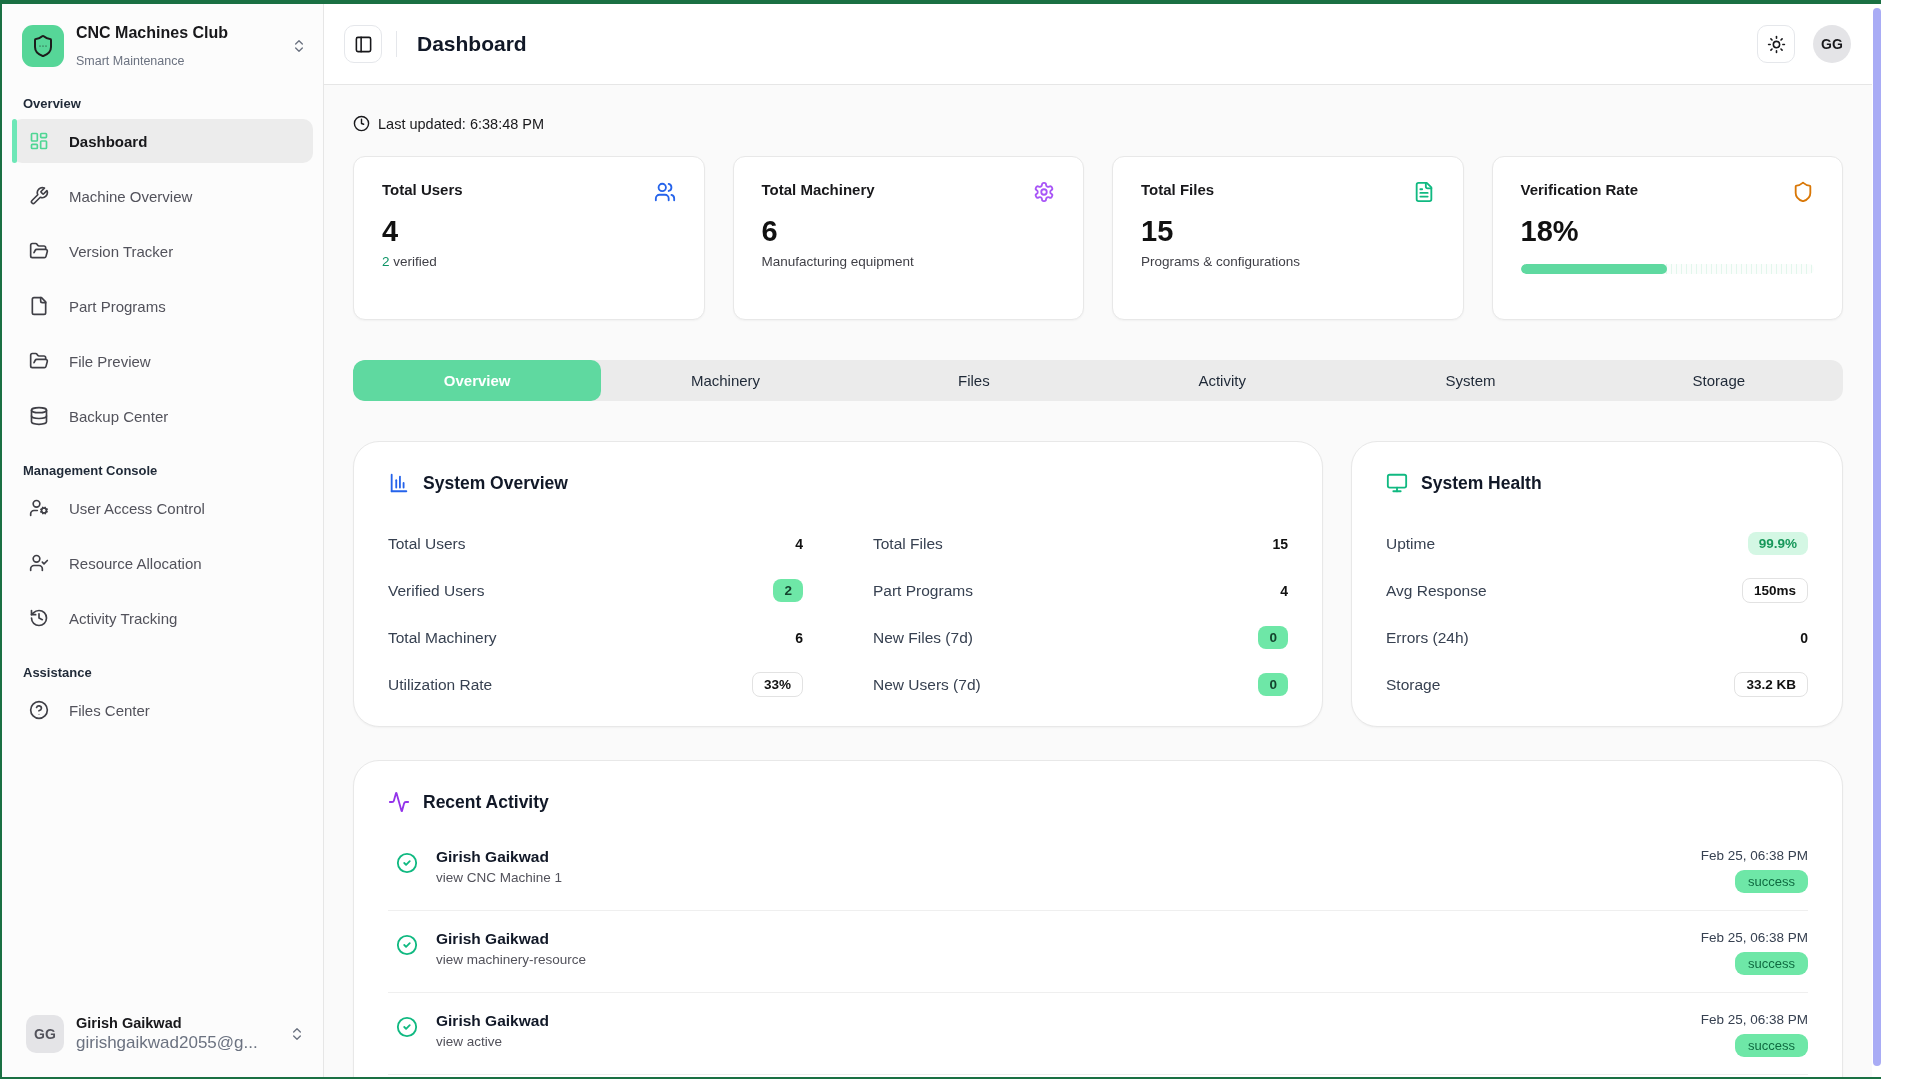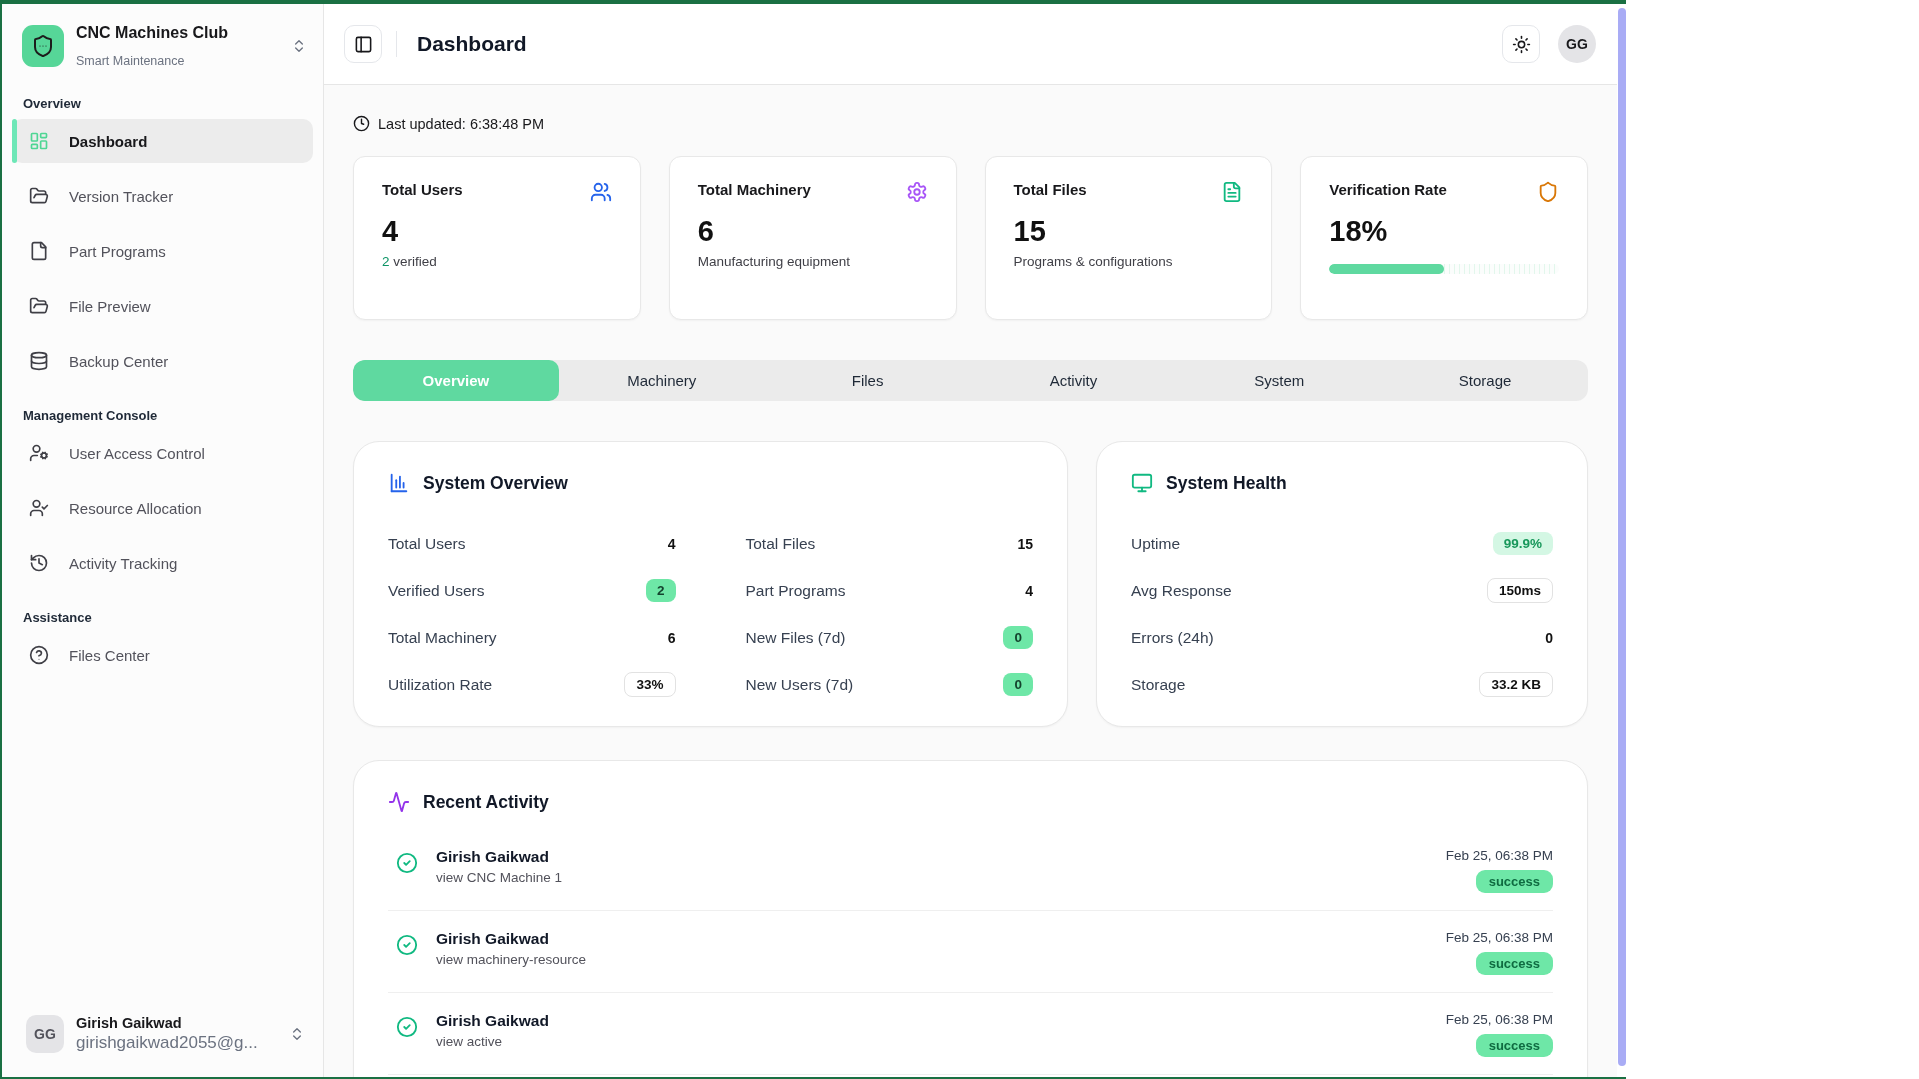--- a/index.html
+++ b/index.html
@@ -1,18 +1,18 @@
 <!DOCTYPE html>
 <html><head>
 <meta charset="utf-8">
 <style>
   * { margin:0; padding:0; box-sizing:border-box; }
   html,body { overflow:hidden; background:#fff; }
   body { font-family:"Liberation Sans", sans-serif; color:#111827; }
-  .frame { position:relative; width:1626px; height:1079px;
+  .frame { position:relative; width:1881px; height:1079px;
            border-top:4px solid #1a7043; border-left:2px solid #1a7043; border-bottom:2px solid #1a7043;
            display:flex; background:#fafafa; }
 
   
   .sidebar { width:322px; min-width:322px; background:#fcfcfc; border-right:1px solid #e6e6e6;
              display:flex; flex-direction:column; position:relative; }
   .brand { display:flex; align-items:center; gap:12px; padding:20px 16px 14px 20px; }
   .brand-logo { width:42px; height:42px; border-radius:11px; background:#56d698; display:flex;
                 align-items:center; justify-content:center; color:#1c1c1c; }
   .brand-text { flex:1; min-width:0; }
@@ -89,21 +89,21 @@
   .panel-ra { padding:30px 34px 0 34px; height:400px; overflow:hidden; }
   .ra-items { margin-top:16px; }
   .ra-item { display:flex; align-items:flex-start; padding:19px 0 17px 8px; border-bottom:1px solid #efefef; }
   .ra-check { color:#10b981; width:22px; height:22px; margin-top:4px; }
   .ra-texts { margin-left:18px; }
   .ra-name { font-size:15.5px; font-weight:700; color:#111827; }
   .ra-action { font-size:13.5px; color:#52525b; margin-top:4px; }
   .ra-right { margin-left:auto; text-align:right; }
   .ra-time { font-size:13.5px; color:#374151; }
   .ra-status { display:inline-block; margin-top:7px; background:#6ee7a7; color:#0f6b41;
-               font-size:13px; font-weight:700; border-radius:9px; padding:4px 13px; }
+               font-size:13px; font-weight:400; border-radius:9px; padding:4px 13px; }
 
   
   .scrollbar { position:absolute; right:0; top:4px; bottom:0; width:9px; background:#ffffff; }
   .scroll-thumb { position:absolute; top:0; left:1px; width:8px; height:99%; border-radius:5px; background:#a9acf5; }
 
   svg { display:block; }
 </style>
 </head>
 <body>
 
@@ -139,20 +139,28 @@
         <svg width="20" height="20" viewBox="0 0 24 24" fill="none" stroke="currentColor" stroke-width="2" stroke-linecap="round" stroke-linejoin="round">
             <rect x="3" y="3" width="7" height="9" rx="1"></rect>
             <rect x="14" y="3" width="7" height="5" rx="1"></rect>
             <rect x="14" y="12" width="7" height="9" rx="1"></rect>
             <rect x="3" y="16" width="7" height="5" rx="1"></rect>
           </svg>
       </span>
       <span class="nav-label">Dashboard</span>
     </div>
 
+    <div class="nav-item">
+      <span class="nav-ic">
+        <svg width="20" height="20" viewBox="0 0 24 24" fill="none" stroke="currentColor" stroke-width="2" stroke-linecap="round" stroke-linejoin="round">
+            <path d="M14.7 6.3a1 1 0 0 0 0 1.4l1.6 1.6a1 1 0 0 0 1.4 0l3.77-3.77a6 6 0 0 1-7.94 7.94l-6.91 6.91a2.12 2.12 0 0 1-3-3l6.91-6.91a6 6 0 0 1 7.94-7.94l-3.76 3.76z"></path>
+          </svg>
+      </span>
+      <span class="nav-label">Machine Overview</span>
+    </div>
 
     <div class="nav-item">
       <span class="nav-ic">
         <svg width="20" height="20" viewBox="0 0 24 24" fill="none" stroke="currentColor" stroke-width="2" stroke-linecap="round" stroke-linejoin="round">
             <path d="m6 14 1.5-2.9A2 2 0 0 1 9.24 10H20a2 2 0 0 1 1.94 2.5l-1.54 6a2 2 0 0 1-1.95 1.5H4a2 2 0 0 1-2-2V5a2 2 0 0 1 2-2h3.9a2 2 0 0 1 1.69.9l.81 1.2a2 2 0 0 0 1.67.9H18a2 2 0 0 1 2 2v2"></path>
           </svg>
       </span>
       <span class="nav-label">Version Tracker</span>
     </div>
 

